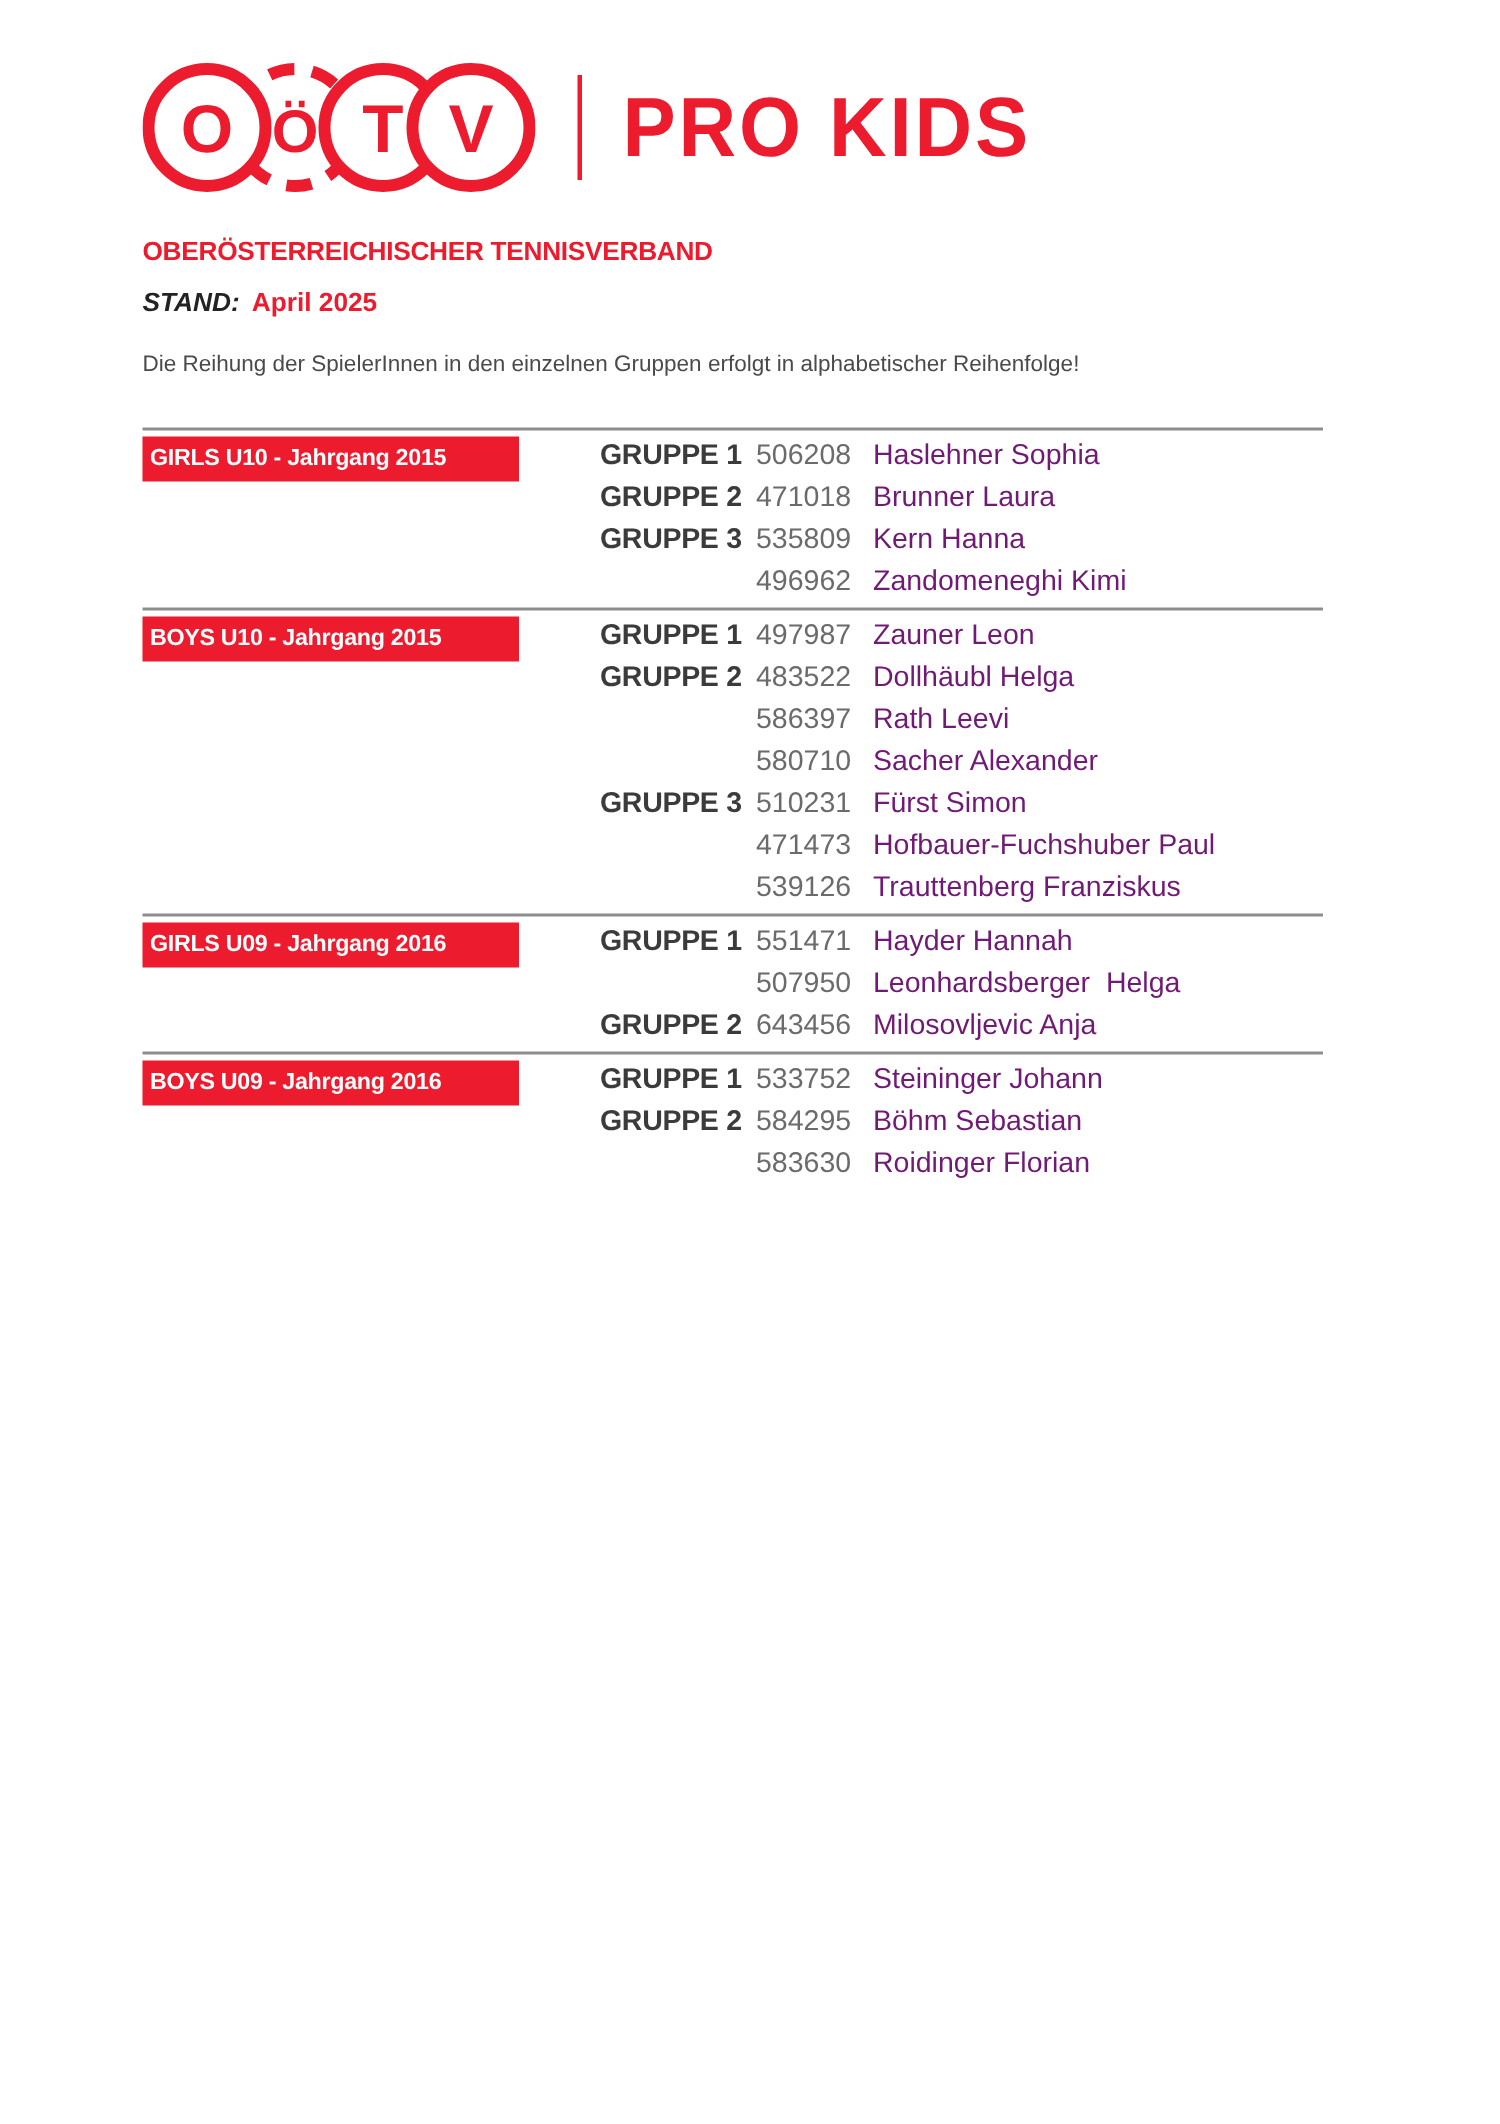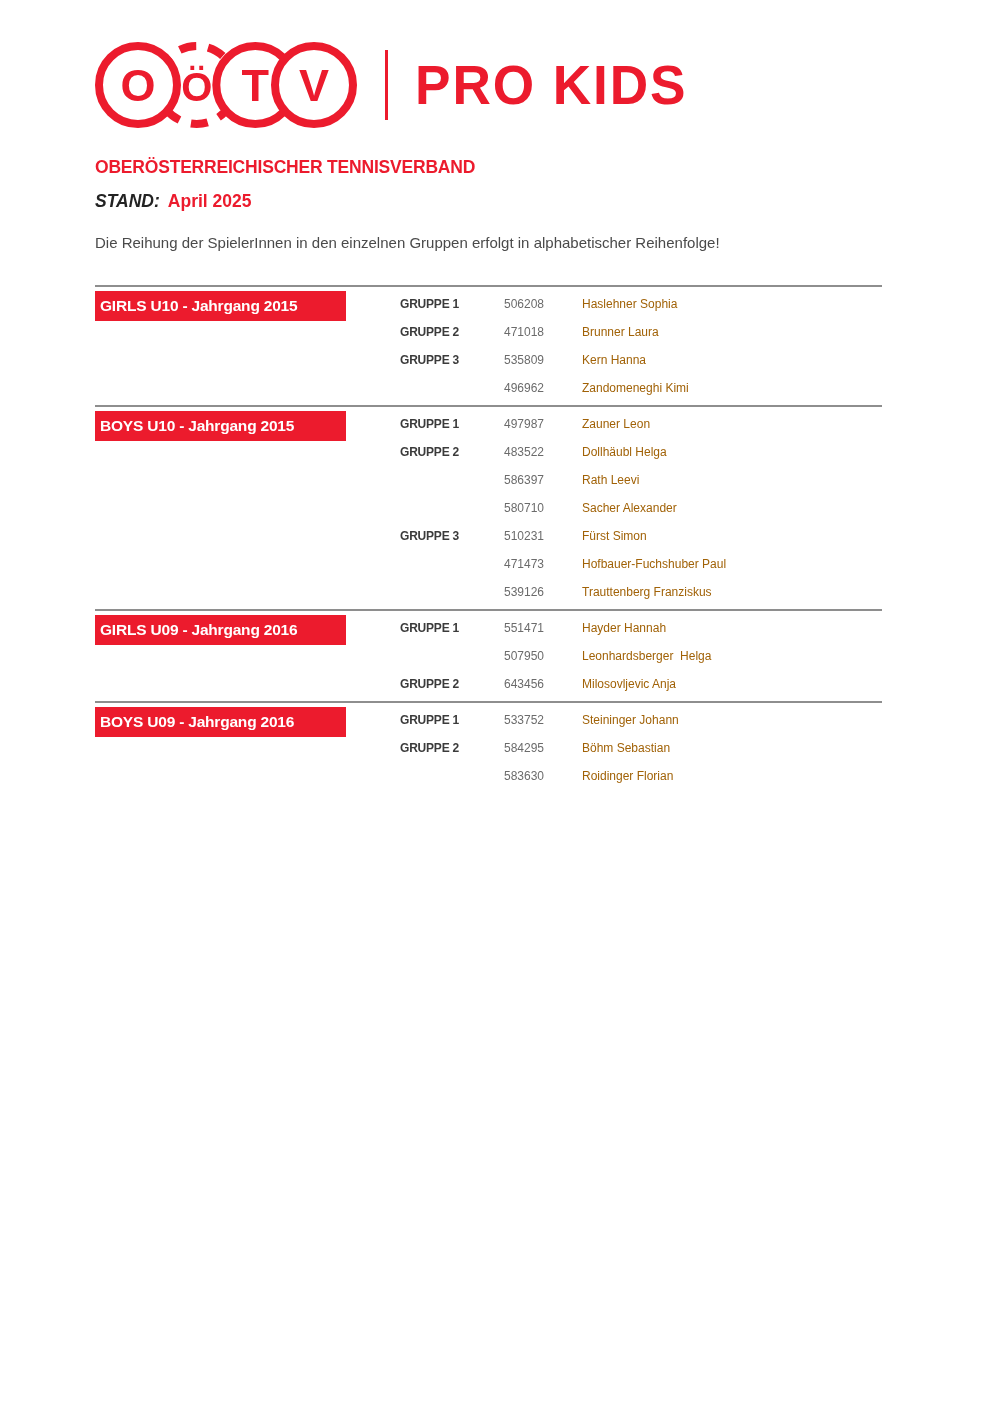--- a/index.html
+++ b/index.html
@@ -42,25 +42,25 @@
   .banner{
     width:251px;height:30px;box-sizing:border-box;
     background:#EC1B2D;color:#ffffff;
     font-weight:700;font-size:15.5px;letter-spacing:-0.2px;
     display:flex;align-items:center;padding-left:5px;
     margin-top:1px;
   }
   .rows{padding-top:0;}
   .row{
     display:grid;grid-template-columns:104px 78px auto;
-    height:28px;align-items:center;font-size:12px;line-height:28px;
+    height:28px;align-items:center;font-size:19px;line-height:28px;
   }
   .row .gruppe{font-weight:700;color:#3B3B3B;letter-spacing:-0.2px;}
   .row .pid{color:#6B6B6B;}
-  .row .pname{color:#a16207;white-space:pre;}
+  .row .pname{color:#701a75;white-space:pre;}
 </style>
 </head>
 <body>
 
 <div class="page">
   <div class="content">
 
     <div class="logo-row">
       <svg class="logo-circles" viewBox="0 0 262 86" xmlns="http://www.w3.org/2000/svg">
 

